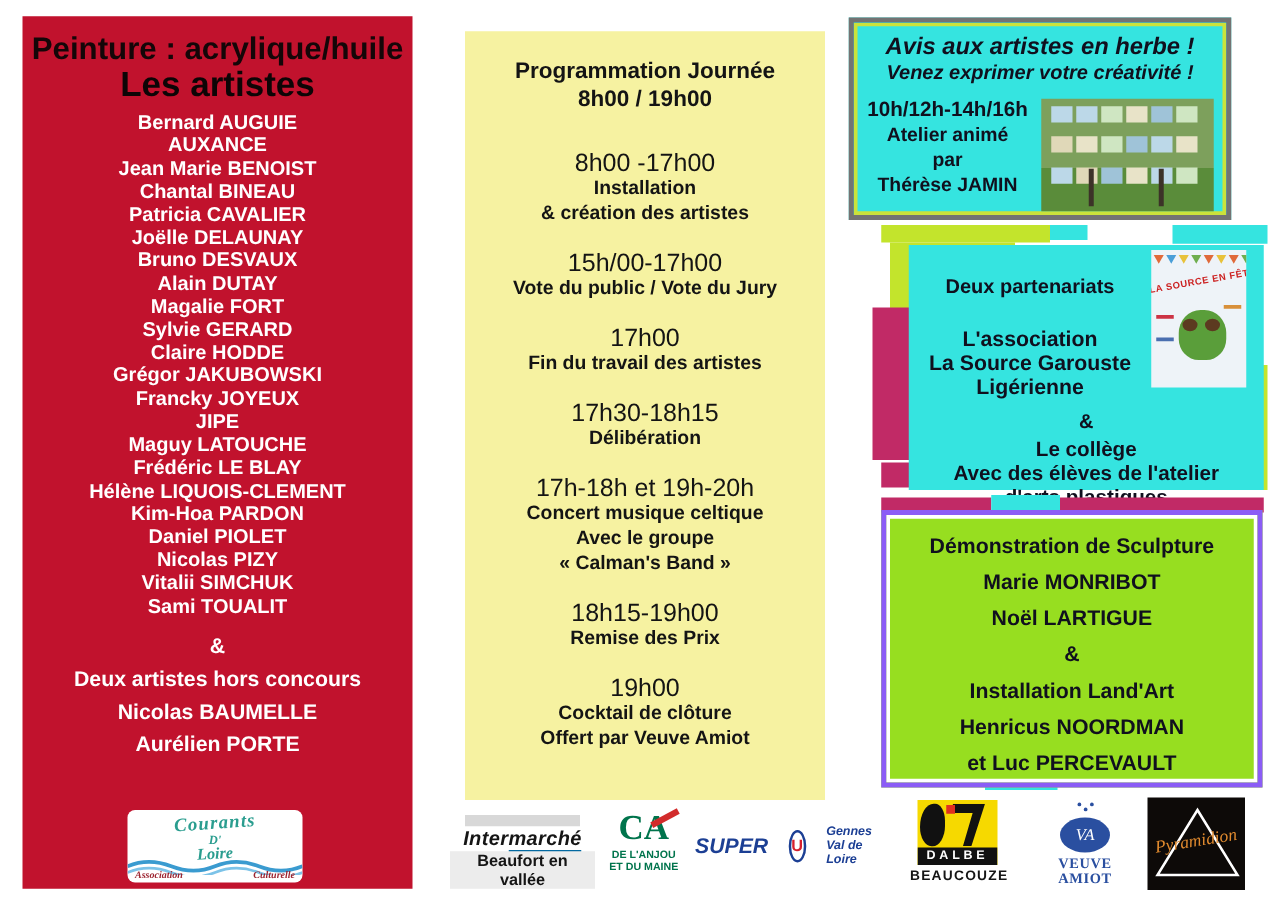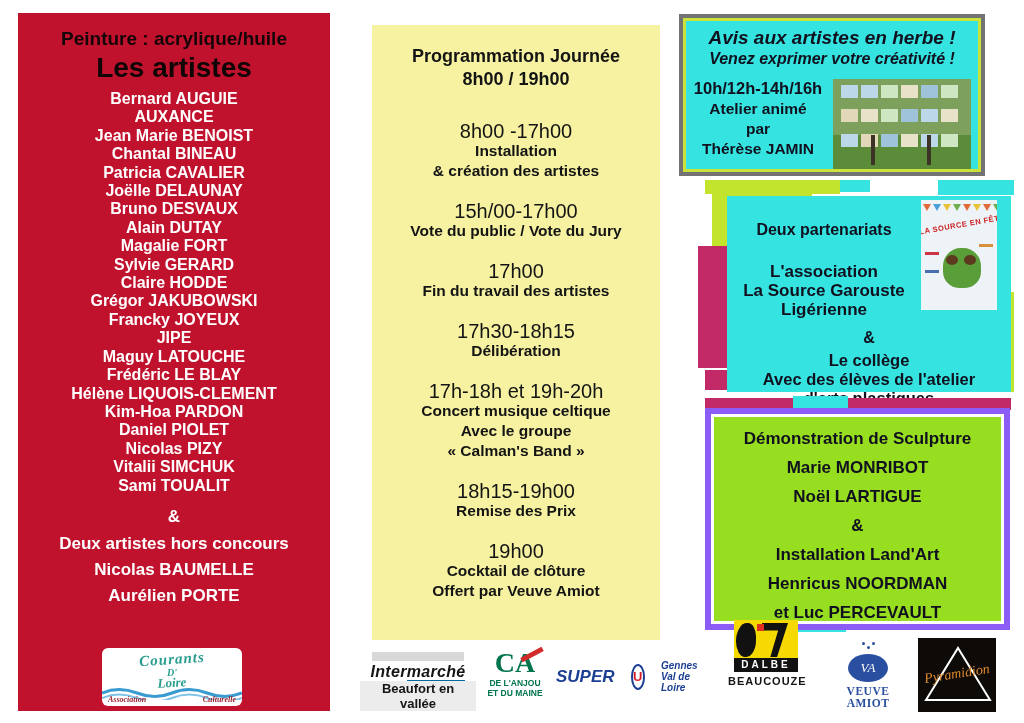--- a/index.html
+++ b/index.html
@@ -2,21 +2,21 @@
 <html><head>
 <meta charset="utf-8">
 <style>
   html,body{margin:0;padding:0;background:#ffffff;}
   .page{position:relative;width:1024px;height:723px;background:#ffffff;overflow:hidden;
         font-family:"Liberation Sans",sans-serif;}
 
   
   .col-left{position:absolute;left:18px;top:13px;width:312px;height:698px;
             background:#c1122d;text-align:center;}
-  .lt-title{padding-top:14px;font-size:19px;font-weight:800;color:#140608;line-height:24px;}
+  .lt-title{padding-top:14px;font-size:25px;font-weight:800;color:#140608;line-height:24px;}
   .lt-sub{font-size:28px;font-weight:800;color:#0d0506;line-height:34px;margin-bottom:5px;}
   .names{color:#ffffff;font-weight:700;font-size:16px;line-height:18.4px;}
   .artist-name{white-space:nowrap;}
   .amp-left{color:#ffffff;font-weight:700;font-size:17px;margin-top:12px;line-height:20px;}
   .hors{margin-top:8px;color:#ffffff;font-weight:700;font-size:17px;}
   .hors-line{margin-top:8px;line-height:18px;}
 
   
   .cl-logo{position:absolute;left:84px;top:635px;width:140px;height:58px;background:#ffffff;
            border-radius:6px;overflow:hidden;font-family:"Liberation Serif",serif;}
@@ -85,21 +85,21 @@
   .frog .gl{position:absolute;top:7px;left:3px;width:32px;height:10px;}
   .frog .gl b{position:absolute;width:12px;height:10px;background:#5c3a20;border-radius:50%;}
   .frog .gl b:last-child{left:18px;}
   .poster .txt{position:absolute;height:3px;background:#cc3344;}
   .amp-partner{text-align:center;font-weight:800;font-size:16px;margin-top:10px;}
   .partner-lines2{margin-top:4px;text-align:center;font-weight:800;font-size:16.5px;}
   .partner-line2{line-height:19px;}
 
   
   .box-sculpt{position:absolute;left:705px;top:408px;width:305px;height:222px;background:#97de20;
-              border:6px solid #8b5cf6;box-sizing:border-box;box-shadow:inset 0 0 0 3px #ffffff;
+              border:4px solid #8b5cf6;box-sizing:border-box;box-shadow:inset 0 0 0 3px #ffffff;
               text-align:center;color:#10101e;}
   .sculpt-lines{margin-top:10px;font-weight:800;font-size:17px;}
   .sculpt-line{line-height:29px;}
 
   
   .sp{position:absolute;text-align:center;}
   .im{left:360px;top:652px;width:116px;}
   .im-bar{width:92px;height:9px;background:#d8d8d8;margin:0 auto 2px auto;}
   .im-name{font-size:16px;font-style:italic;font-weight:800;color:#151515;letter-spacing:.3px;}
   .im-name .red-u{border-bottom:3px solid #0369a1;}
@@ -110,21 +110,21 @@
            font-family:"Liberation Serif",serif;}
   .ca-slash{position:absolute;top:4px;left:38px;width:24px;height:5px;background:#d22b2b;transform:rotate(-28deg);}
   .ca-sub{font-size:8.5px;font-weight:800;color:#00744c;line-height:10px;}
 
   .su{left:556px;top:660px;width:150px;display:flex;align-items:center;gap:16px;}
   .su-name{font-size:17px;font-weight:800;color:#1c3f94;font-style:italic;}
   .su-circle{width:22px;height:22px;border-radius:50%;border:2px solid #1c3f94;background:#ffffff;
              color:#d61f2c;font-weight:800;font-size:13px;line-height:22px;text-align:center;}
   .su-region{font-size:10px;font-style:italic;font-weight:700;color:#1c3f94;text-align:left;line-height:11px;}
 
-  .da{left:728px;top:620px;width:76px;}
+  .da{left:728px;top:640px;width:76px;}
   .da-sq{position:relative;width:64px;height:52px;background:#f6d900;margin:0 auto;overflow:hidden;}
   .da-blob{position:absolute;left:2px;top:3px;width:20px;height:34px;background:#111111;
            border-radius:58% 42% 52% 48%;}
   .da-seven{position:absolute;left:28px;top:3px;width:26px;height:34px;background:#111111;
             clip-path:polygon(0 0,100% 0,58% 100%,32% 100%,62% 22%,0 22%);}
   .da-red{position:absolute;left:23px;top:4px;width:7px;height:7px;background:#e03020;}
   .da-band{position:absolute;left:0;bottom:0;width:100%;height:14px;background:#111111;color:#ffffff;
            font-size:10px;font-weight:700;letter-spacing:3px;line-height:14px;}
   .da-sub{margin-top:3px;font-size:11px;font-weight:800;color:#151515;letter-spacing:1px;}
 

